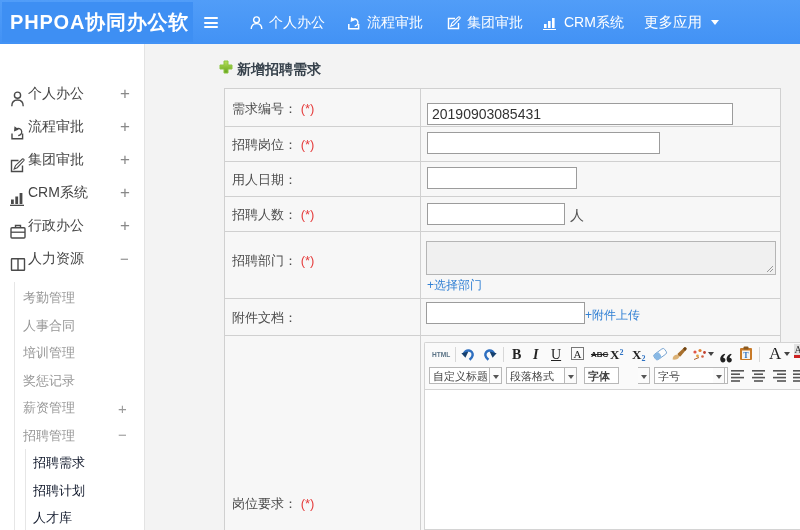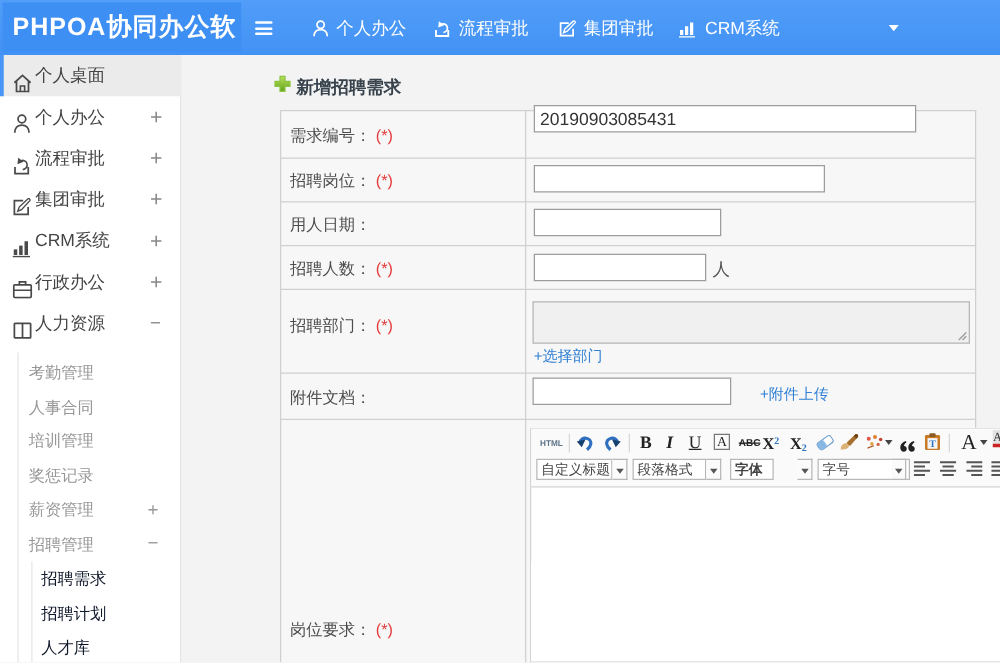--- a/index.html
+++ b/index.html
@@ -80,31 +80,25 @@
           <path d="M11.5 7 v5.5 h-10 v-10 h6.5" fill="none" stroke="#fff" stroke-width="1.4"></path>
           <path d="M3.8 10.2 L4.9 7.1 L11.6 0.9 C12.3 0.3 13.6 1.5 13 2.3 L6.8 9 Z" fill="none" stroke="#fff" stroke-width="1.1"></path>
         </svg>集团审批</span>
     <span class="tnav" style="left:543px;">
       <svg width="15" height="13" viewBox="0 0 15 13">
           <rect x="1" y="7" width="2.6" height="4" fill="#fff"></rect>
           <rect x="5" y="4" width="2.6" height="7" fill="#fff"></rect>
           <rect x="9" y="1" width="2.6" height="10" fill="#fff"></rect>
           <rect x="0" y="12" width="13" height="1.4" fill="#fff"></rect>
         </svg>CRM系统</span>
+    <span class="tnav" style="left:644px;font-size:14.5px;">更多应用</span>
     <span class="caret" style="position:absolute;left:711px;top:20px;"></span>
   </div>
 
   <div id="side"></div>
-  <div class="sitem active" style="top:44px;">
-    <span class="ico"><svg width="16" height="15" viewBox="0 0 16 15">
-          <path d="M1.5 7.2 L8 1.3 L14.5 7.2 M3.2 6.2 v8 h9.6 v-8" fill="none" stroke="#4a4a4a" stroke-width="1.4"></path>
-          <path d="M6.3 14.2 v-4.4 h3.4 v4.4" fill="none" stroke="#4a4a4a" stroke-width="1.3"></path>
-        </svg></span>
-    <span class="txt">个人桌面</span>
-  </div>
   <div class="sitem" style="top:77px;">
     <span class="ico"><svg width="15" height="16" viewBox="0 0 15 16">
           <circle cx="7.5" cy="4.2" r="3.1" fill="none" stroke="#4a4a4a" stroke-width="1.4"></circle>
           <path d="M1.8 15.2 C1.8 11 4.4 9 7.5 9 C10.6 9 13.2 11 13.2 15.2" fill="none" stroke="#4a4a4a" stroke-width="1.4"></path>
         </svg></span>
     <span class="txt">个人办公</span>
       <span class="pm">+</span>
   </div>
   <div class="sitem" style="top:110px;">
     <span class="ico"><svg width="15" height="15" viewBox="0 0 15 15">
@@ -187,35 +181,35 @@
   <div class="hline" style="top:335px;"></div>
 
   <div class="lbl" style="top:100px;">需求编号： <span class="req">(*)</span></div>
   <div class="lbl" style="top:136px;">招聘岗位： <span class="req">(*)</span></div>
   <div class="lbl" style="top:171px;">用人日期：</div>
   <div class="lbl" style="top:206px;">招聘人数： <span class="req">(*)</span></div>
   <div class="lbl" style="top:252px;">招聘部门： <span class="req">(*)</span></div>
   <div class="lbl" style="top:309px;">附件文档：</div>
   <div class="lbl" style="top:495px;">岗位要求： <span class="req">(*)</span></div>
 
-  <div class="inp" style="left:427px;top:84px;width:306px;">20190903085431</div>
+  <div class="inp" style="left:427px;top:103px;width:306px;">20190903085431</div>
   <div class="inp" style="left:427px;top:132px;width:233px;"></div>
   <div class="inp" style="left:427px;top:167px;width:150px;"></div>
   <div class="inp" style="left:427px;top:203px;width:138px;"></div>
   <div class="abs" style="left:570px;top:207px;font-size:14px;color:#555;">人</div>
 
   <div class="abs" style="left:426px;top:241px;width:350px;height:34px;background:#f0f0f0;border:1px solid #b5b5b5;">
     <svg style="position:absolute;right:1px;bottom:1px;" width="8" height="8" viewBox="0 0 8 8">
         <path d="M1 7 L7 1 M4 7 L7 4" stroke="#999" stroke-width="1"></path>
       </svg>
   </div>
   <div class="lnk" style="left:427px;top:277px;">+选择部门</div>
 
   <div class="inp" style="left:426px;top:302px;width:159px;"></div>
-  <div class="lnk" style="left:608px;top:307px;">+附件上传</div>
+  <div class="lnk" style="left:585px;top:307px;">+附件上传</div>
 
   <div id="editor">
     <div id="toolbar"></div>
   </div>
   <div class="abs" style="left:432px;top:351px;width:24px;font-size:8px;font-weight:bold;color:#5b7386;transform:scale(0.82);transform-origin:left top;">HTML</div>
   <div class="tsep" style="left:455px;top:347px;position:absolute;"></div>
   <span class="abs" style="left:461px;top:347px;"><svg width="14" height="15" viewBox="0 0 14 15">
         <path d="M3 7.2 C3.2 4.6 5.6 3.2 8 3.6 C10.4 4 12 6 11.6 8.4 C11.3 10.3 10 11.6 8.6 12.8" fill="none" stroke="#2e6fc0" stroke-width="2.5"></path>
         <path d="M0.4 6.2 L7.4 4.6 L4.4 10.8 Z" fill="#16406e"></path>
       </svg></span>

